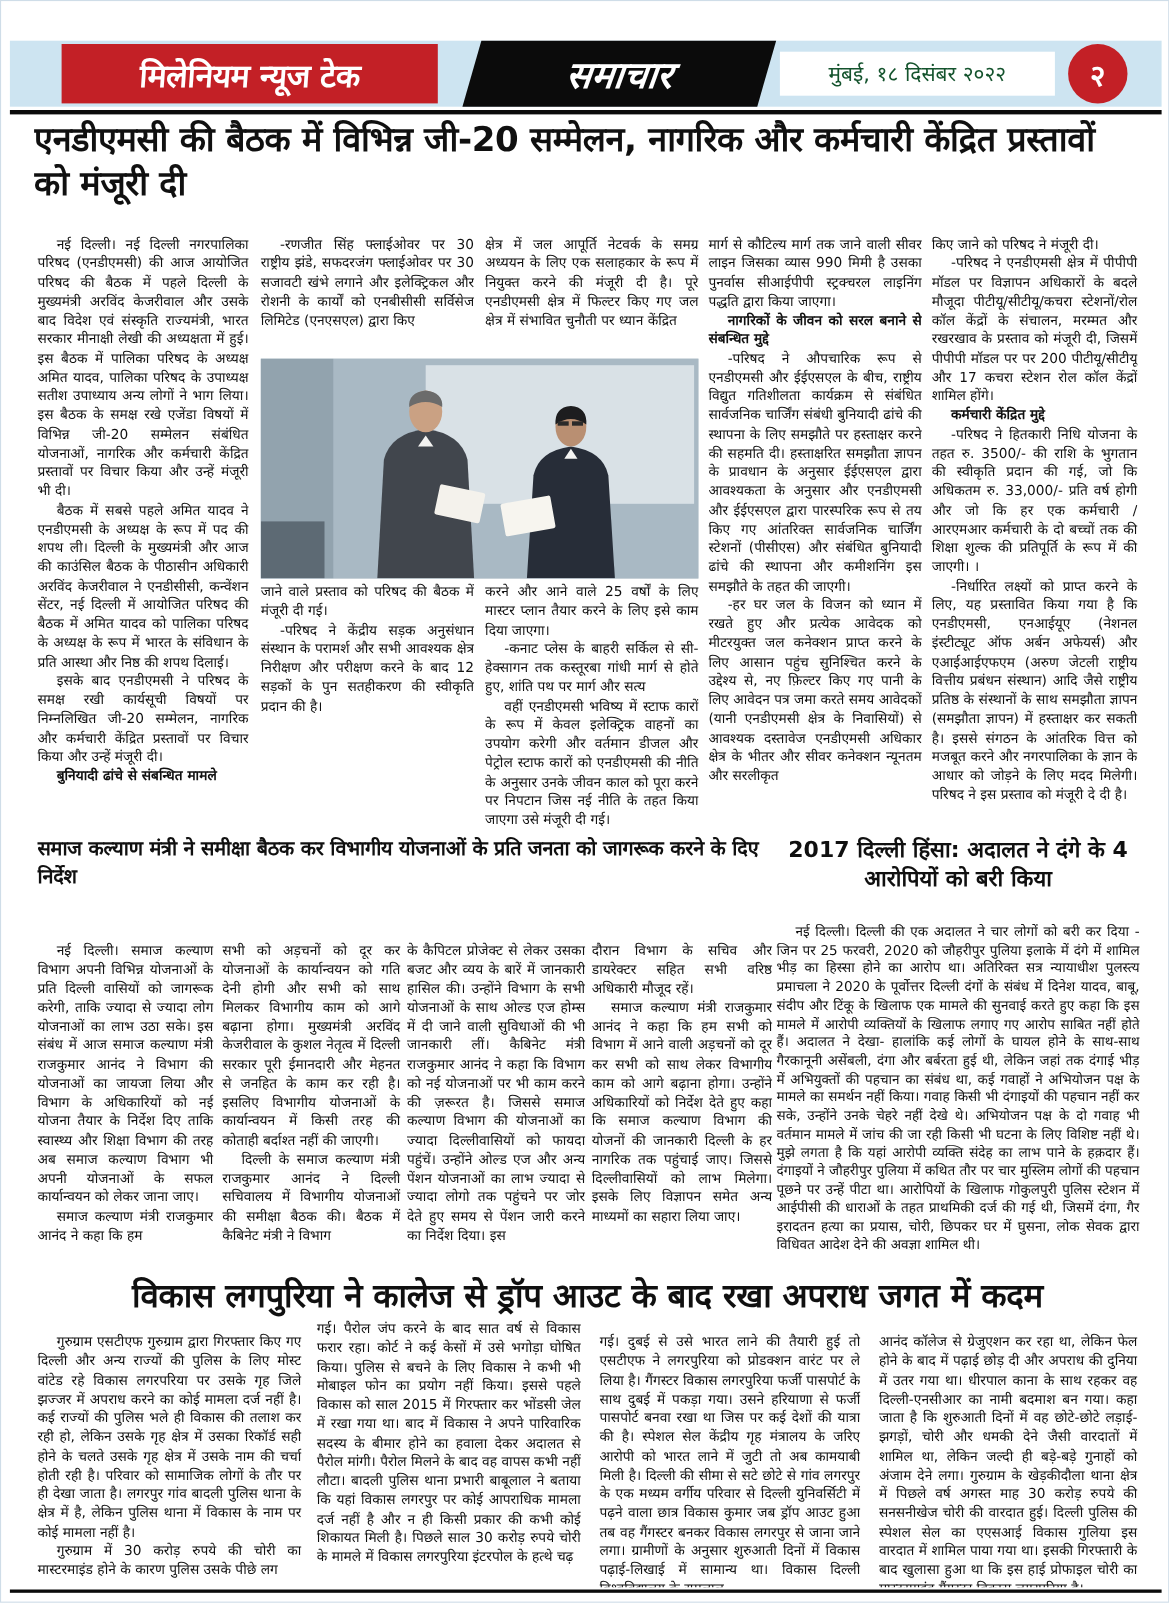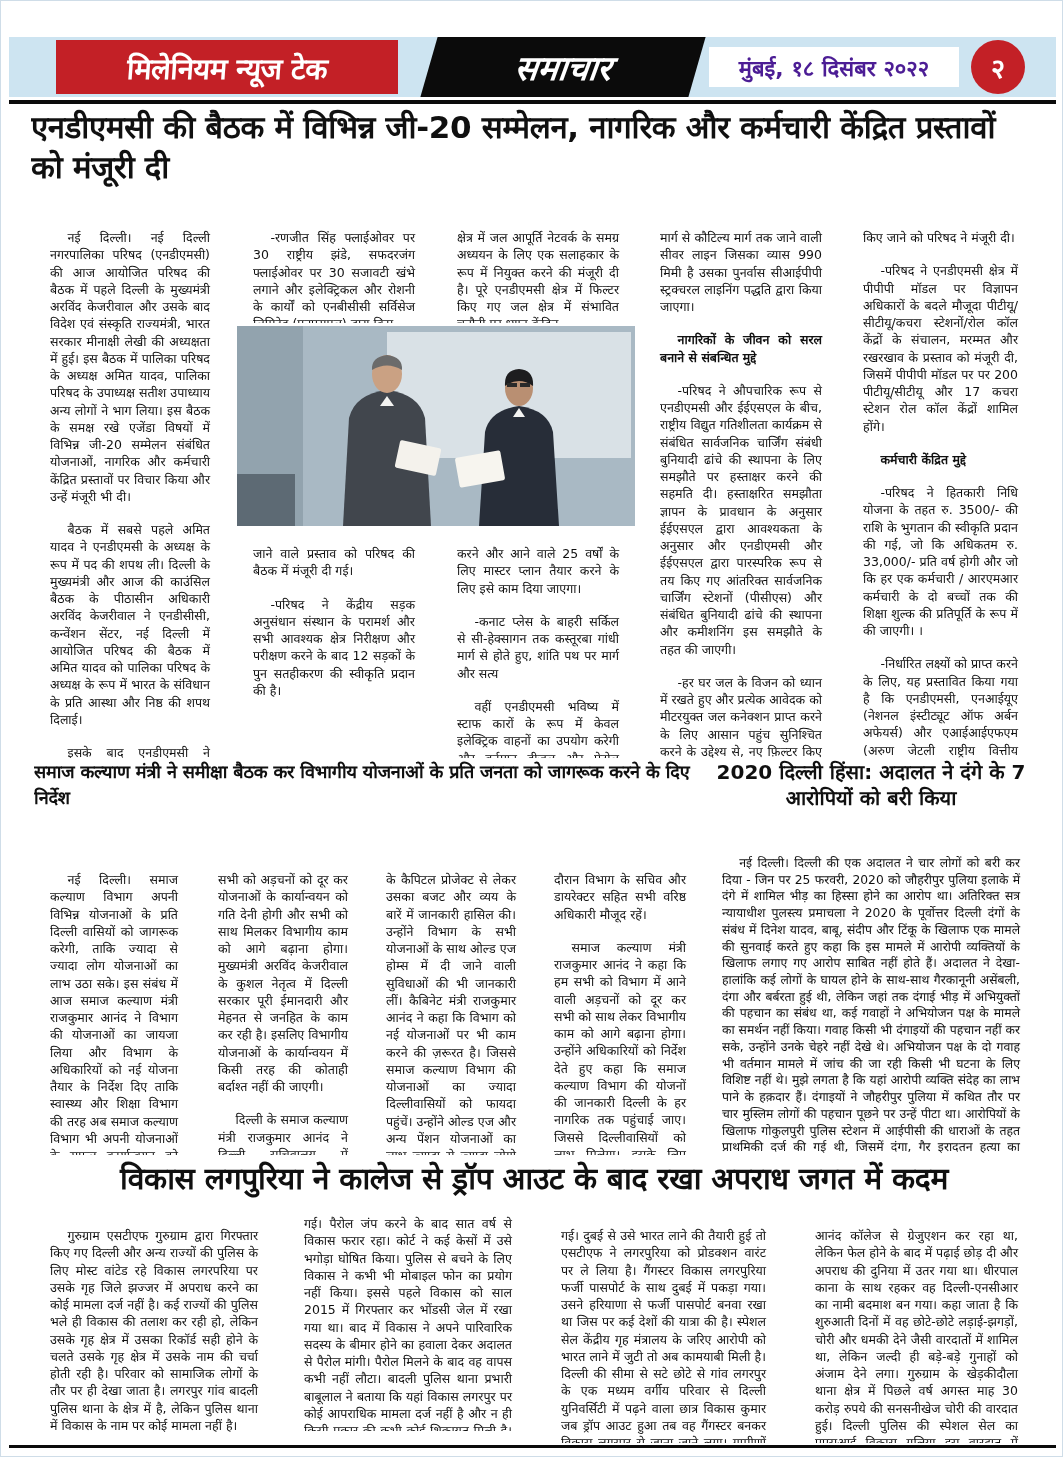--- a/index.html
+++ b/index.html
@@ -10,40 +10,40 @@
   
   .header-band { position:absolute; left:8px; top:36px; width:1047px; height:60px; background:#cde4f1; }
   .brand-box { position:absolute; left:47px; top:3px; width:342px; height:54px; background:#c32026;
                display:flex; align-items:center; justify-content:center; }
   .brand-box span { color:#fff; font-weight:bold; font-size:29px; transform:skewX(-4deg); letter-spacing:-0.5px; }
   .section-box { position:absolute; left:420px; top:0; width:268px; height:60px; background:#0b0b0b;
                  transform:skewX(-16deg); display:flex; align-items:center; justify-content:center; }
   .section-box span { color:#fff; font-weight:bold; font-style:italic; font-size:34px; transform:skewX(10deg); }
   .date-box { position:absolute; left:700px; top:10px; width:250px; height:40px; background:#ffffff;
               display:flex; align-items:center; justify-content:center; }
-  .date-box span { font-weight:bold; font-size:22px; color:#4c1d95; }
+  .date-box span { font-weight:normal; font-size:19px; color:#14532d; }
   .page-circle { position:absolute; left:962px; top:3px; width:54px; height:54px; background:#c32026;
                  border-radius:50%; display:flex; align-items:center; justify-content:center; }
   .page-circle span { color:#fff; font-weight:bold; font-size:27px; }
   .top-rule { position:absolute; left:8px; top:99px; width:1047px; height:4px; background:#0b0b0b; }
   .bottom-rule { position:absolute; left:8px; top:1444px; width:1047px; height:3px; background:#0b0b0b; }
 
   
   .h-main { position:absolute; left:30px; top:106px; width:1003px; height:100px; overflow:hidden;
             font-size:31px; font-weight:bold; text-align:left; line-height:1.3; letter-spacing:-0.3px; }
   .h-welfare { position:absolute; left:0; top:0; width:668px; height:92px; overflow:hidden;
                font-size:18px; font-weight:bold; line-height:1.45; letter-spacing:-0.2px; }
   .h-violence { position:absolute; left:0; top:0; width:330px; height:78px; overflow:hidden;
                 font-size:20px; font-weight:bold; text-align:center; line-height:1.3; }
   .h-vikas { position:absolute; left:0; top:0; width:1000px; height:46px; overflow:hidden;
              font-size:30px; font-weight:bold; text-align:center; line-height:1.35; letter-spacing:-0.3px; }
 
   
   .body-col { position:absolute; overflow:hidden; text-align:justify; font-size:12.5px; line-height:1.38; }
-  .para { margin:16px; text-indent:1.4em; }
+  .para { margin:0; text-indent:1.4em; }
   .para.bold { font-weight:bold; }
   .para.noindent { text-indent:0; }
 
   .art1 { position:absolute; left:33px; top:212px; width:1000px; height:545px; }
   .a1-c1 { left:0;   top:0;   width:192px; height:545px; }
   .a1-c2t{ left:203px; top:0; width:194px; height:110px; }
   .a1-c3t{ left:407px; top:0; width:194px; height:110px; }
   .a1-c2b{ left:203px; top:316px; width:194px; height:229px; }
   .a1-c3b{ left:407px; top:316px; width:194px; height:229px; }
   .a1-c4 { left:610px; top:0; width:194px; height:545px; }
@@ -164,21 +164,21 @@
     <div class="body-col a2-c3">
         <p class="para noindent">के कैपिटल प्रोजेक्ट से लेकर उसका बजट और व्यय के बारें में जानकारी हासिल की। उन्होंने विभाग के सभी योजनाओं के साथ ओल्ड एज होम्स में दी जाने वाली सुविधाओं की भी जानकारी लीं। कैबिनेट मंत्री राजकुमार आनंद ने कहा कि विभाग को नई योजनाओं पर भी काम करने की ज़रूरत है। जिससे समाज कल्याण विभाग की योजनाओं का ज्यादा दिल्लीवासियों को फायदा पहुंचें। उन्होंने ओल्ड एज और अन्य पेंशन योजनाओं का लाभ ज्यादा से ज्यादा लोगो तक पहुंचने पर जोर देते हुए समय से पेंशन जारी करने का निर्देश दिया। इस</p>
       </div>
     <div class="body-col a2-c4">
         <p class="para noindent">दौरान विभाग के सचिव और डायरेक्टर सहित सभी वरिष्ठ अधिकारी मौजूद रहें।</p>
         <p class="para">समाज कल्याण मंत्री राजकुमार आनंद ने कहा कि हम सभी को विभाग में आने वाली अड़चनों को दूर कर सभी को साथ लेकर विभागीय काम को आगे बढ़ाना होगा। उन्होंने अधिकारियों को निर्देश देते हुए कहा कि समाज कल्याण विभाग की योजनों की जानकारी दिल्ली के हर नागरिक तक पहुंचाई जाए। जिससे दिल्लीवासियों को लाभ मिलेगा। इसके लिए विज्ञापन समेत अन्य माध्यमों का सहारा लिया जाए।</p>
       </div>
   </section>
 
   <section class="art3">
-    <div class="h-violence">2020 दिल्ली हिंसा: अदालत ने दंगे के 7 आरोपियों को बरी किया</div>
+    <div class="h-violence">2017 दिल्ली हिंसा: अदालत ने दंगे के 4 आरोपियों को बरी किया</div>
     <div class="body-col a3-body">
         <p class="para">नई दिल्ली। दिल्ली की एक अदालत ने चार लोगों को बरी कर दिया - जिन पर 25 फरवरी, 2020 को जौहरीपुर पुलिया इलाके में दंगे में शामिल भीड़ का हिस्सा होने का आरोप था। अतिरिक्त सत्र न्यायाधीश पुलस्त्य प्रमाचला ने 2020 के पूर्वोत्तर दिल्ली दंगों के संबंध में दिनेश यादव, बाबू, संदीप और टिंकू के खिलाफ एक मामले की सुनवाई करते हुए कहा कि इस मामले में आरोपी व्यक्तियों के खिलाफ लगाए गए आरोप साबित नहीं होते हैं। अदालत ने देखा- हालांकि कई लोगों के घायल होने के साथ-साथ गैरकानूनी असेंबली, दंगा और बर्बरता हुई थी, लेकिन जहां तक दंगाई भीड़ में अभियुक्तों की पहचान का संबंध था, कई गवाहों ने अभियोजन पक्ष के मामले का समर्थन नहीं किया। गवाह किसी भी दंगाइयों की पहचान नहीं कर सके, उन्होंने उनके चेहरे नहीं देखे थे। अभियोजन पक्ष के दो गवाह भी वर्तमान मामले में जांच की जा रही किसी भी घटना के लिए विशिष्ट नहीं थे। मुझे लगता है कि यहां आरोपी व्यक्ति संदेह का लाभ पाने के हक़दार हैं। दंगाइयों ने जौहरीपुर पुलिया में कथित तौर पर चार मुस्लिम लोगों की पहचान पूछने पर उन्हें पीटा था। आरोपियों के खिलाफ गोकुलपुरी पुलिस स्टेशन में आईपीसी की धाराओं के तहत प्राथमिकी दर्ज की गई थी, जिसमें दंगा, गैर इरादतन हत्या का प्रयास, चोरी, छिपकर घर में घुसना, लोक सेवक द्वारा विधिवत आदेश देने की अवज्ञा शामिल थी।</p>
       </div>
   </section>
 
   <section class="art4">
     <div class="h-vikas">विकास लगपुरिया ने कालेज से ड्रॉप आउट के बाद रखा अपराध जगत में कदम</div>
     <div class="body-col a4-c1">
         <p class="para">गुरुग्राम एसटीएफ गुरुग्राम द्वारा गिरफ्तार किए गए दिल्ली और अन्य राज्यों की पुलिस के लिए मोस्ट वांटेड रहे विकास लगरपरिया पर उसके गृह जिले झज्जर में अपराध करने का कोई मामला दर्ज नहीं है। कई राज्यों की पुलिस भले ही विकास की तलाश कर रही हो, लेकिन उसके गृह क्षेत्र में उसका रिकॉर्ड सही होने के चलते उसके गृह क्षेत्र में उसके नाम की चर्चा होती रही है। परिवार को सामाजिक लोगों के तौर पर ही देखा जाता है। लगरपुर गांव बादली पुलिस थाना के क्षेत्र में है, लेकिन पुलिस थाना में विकास के नाम पर कोई मामला नहीं है।</p>
         <p class="para">गुरुग्राम में 30 करोड़ रुपये की चोरी का मास्टरमाइंड होने के कारण पुलिस उसके पीछे लग</p>

